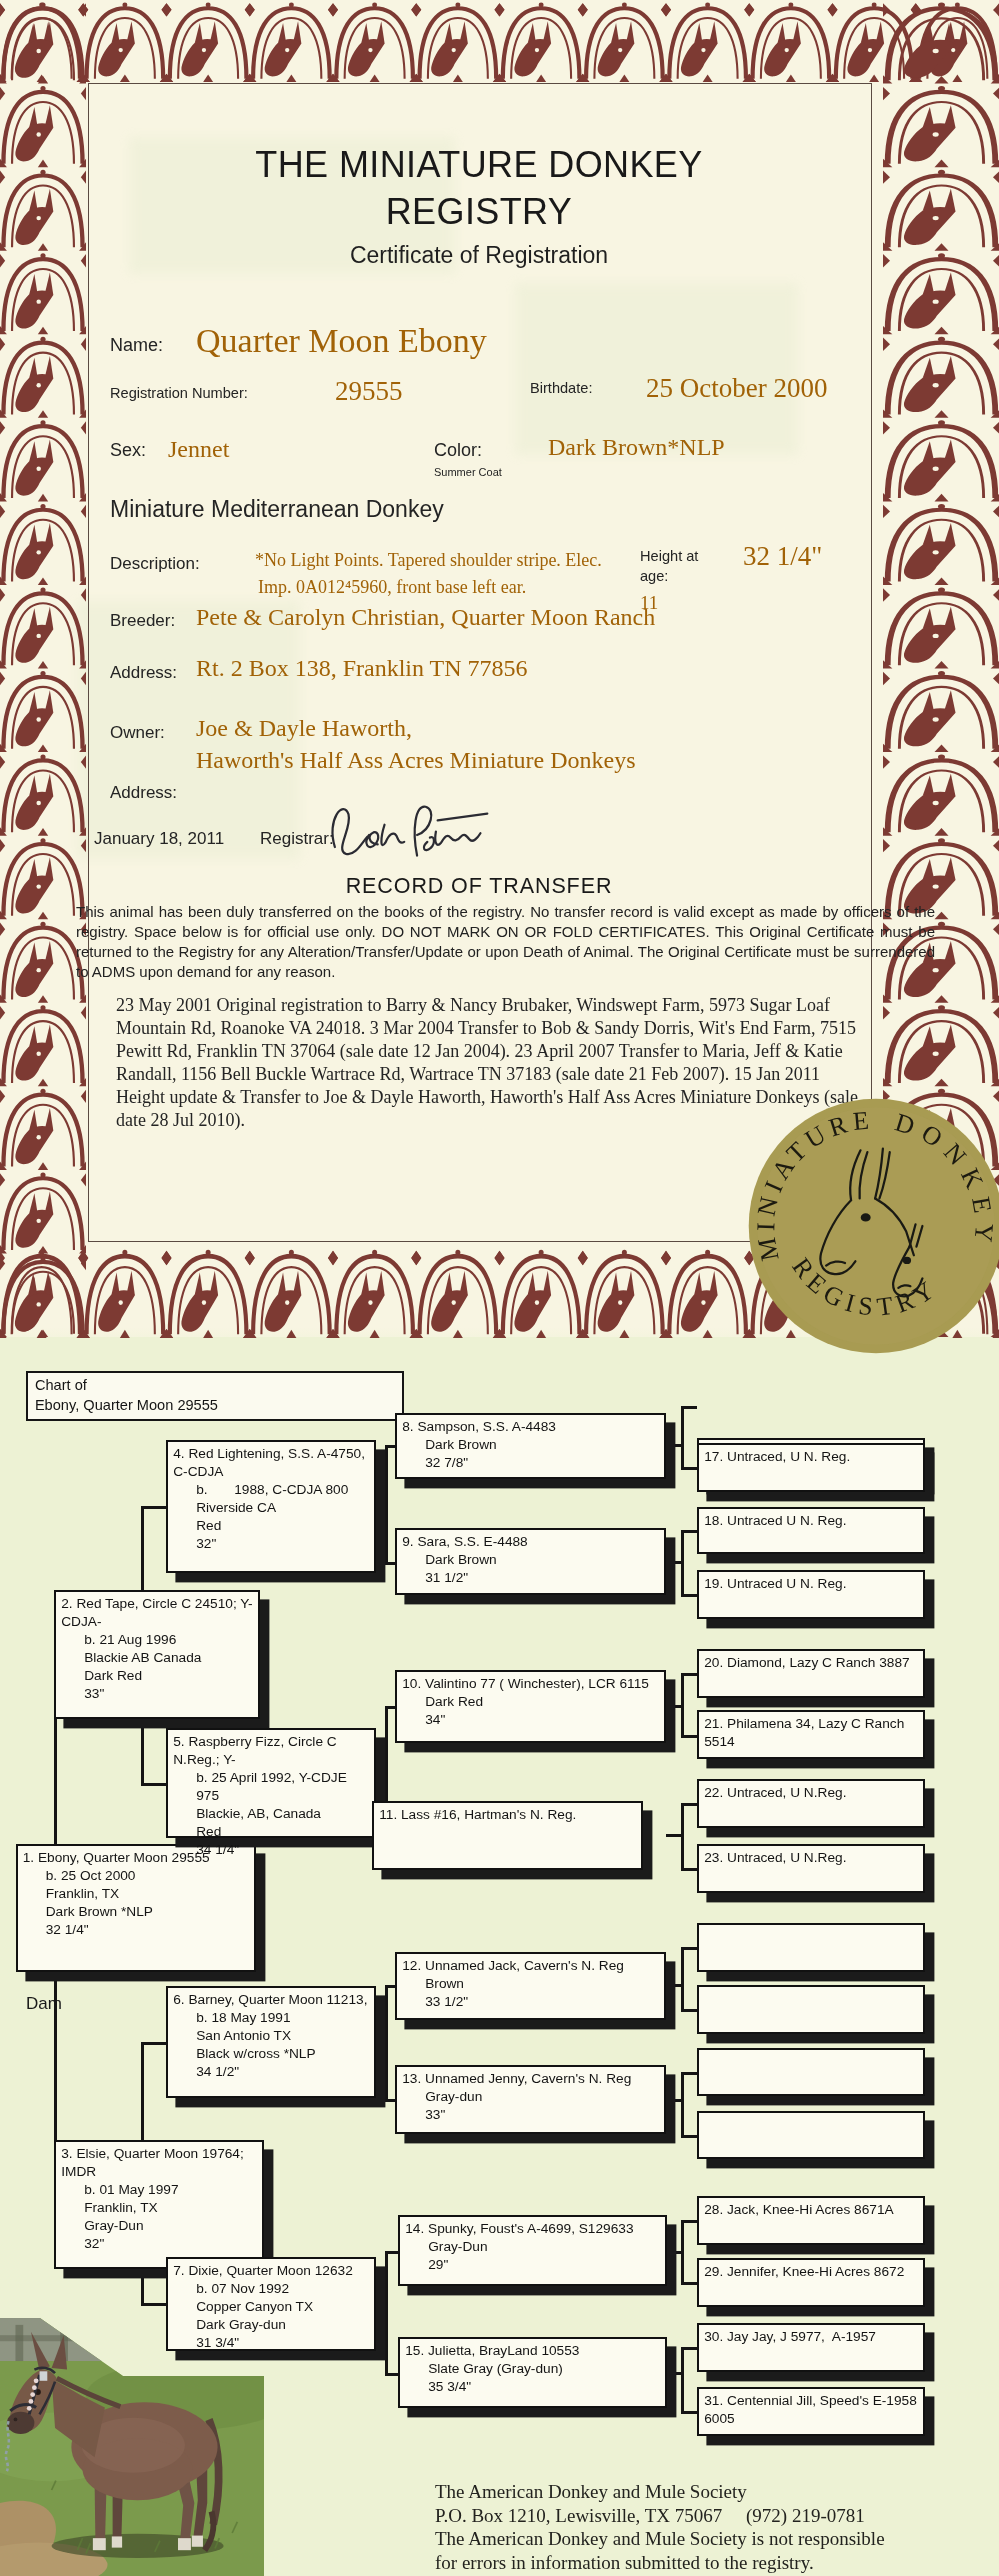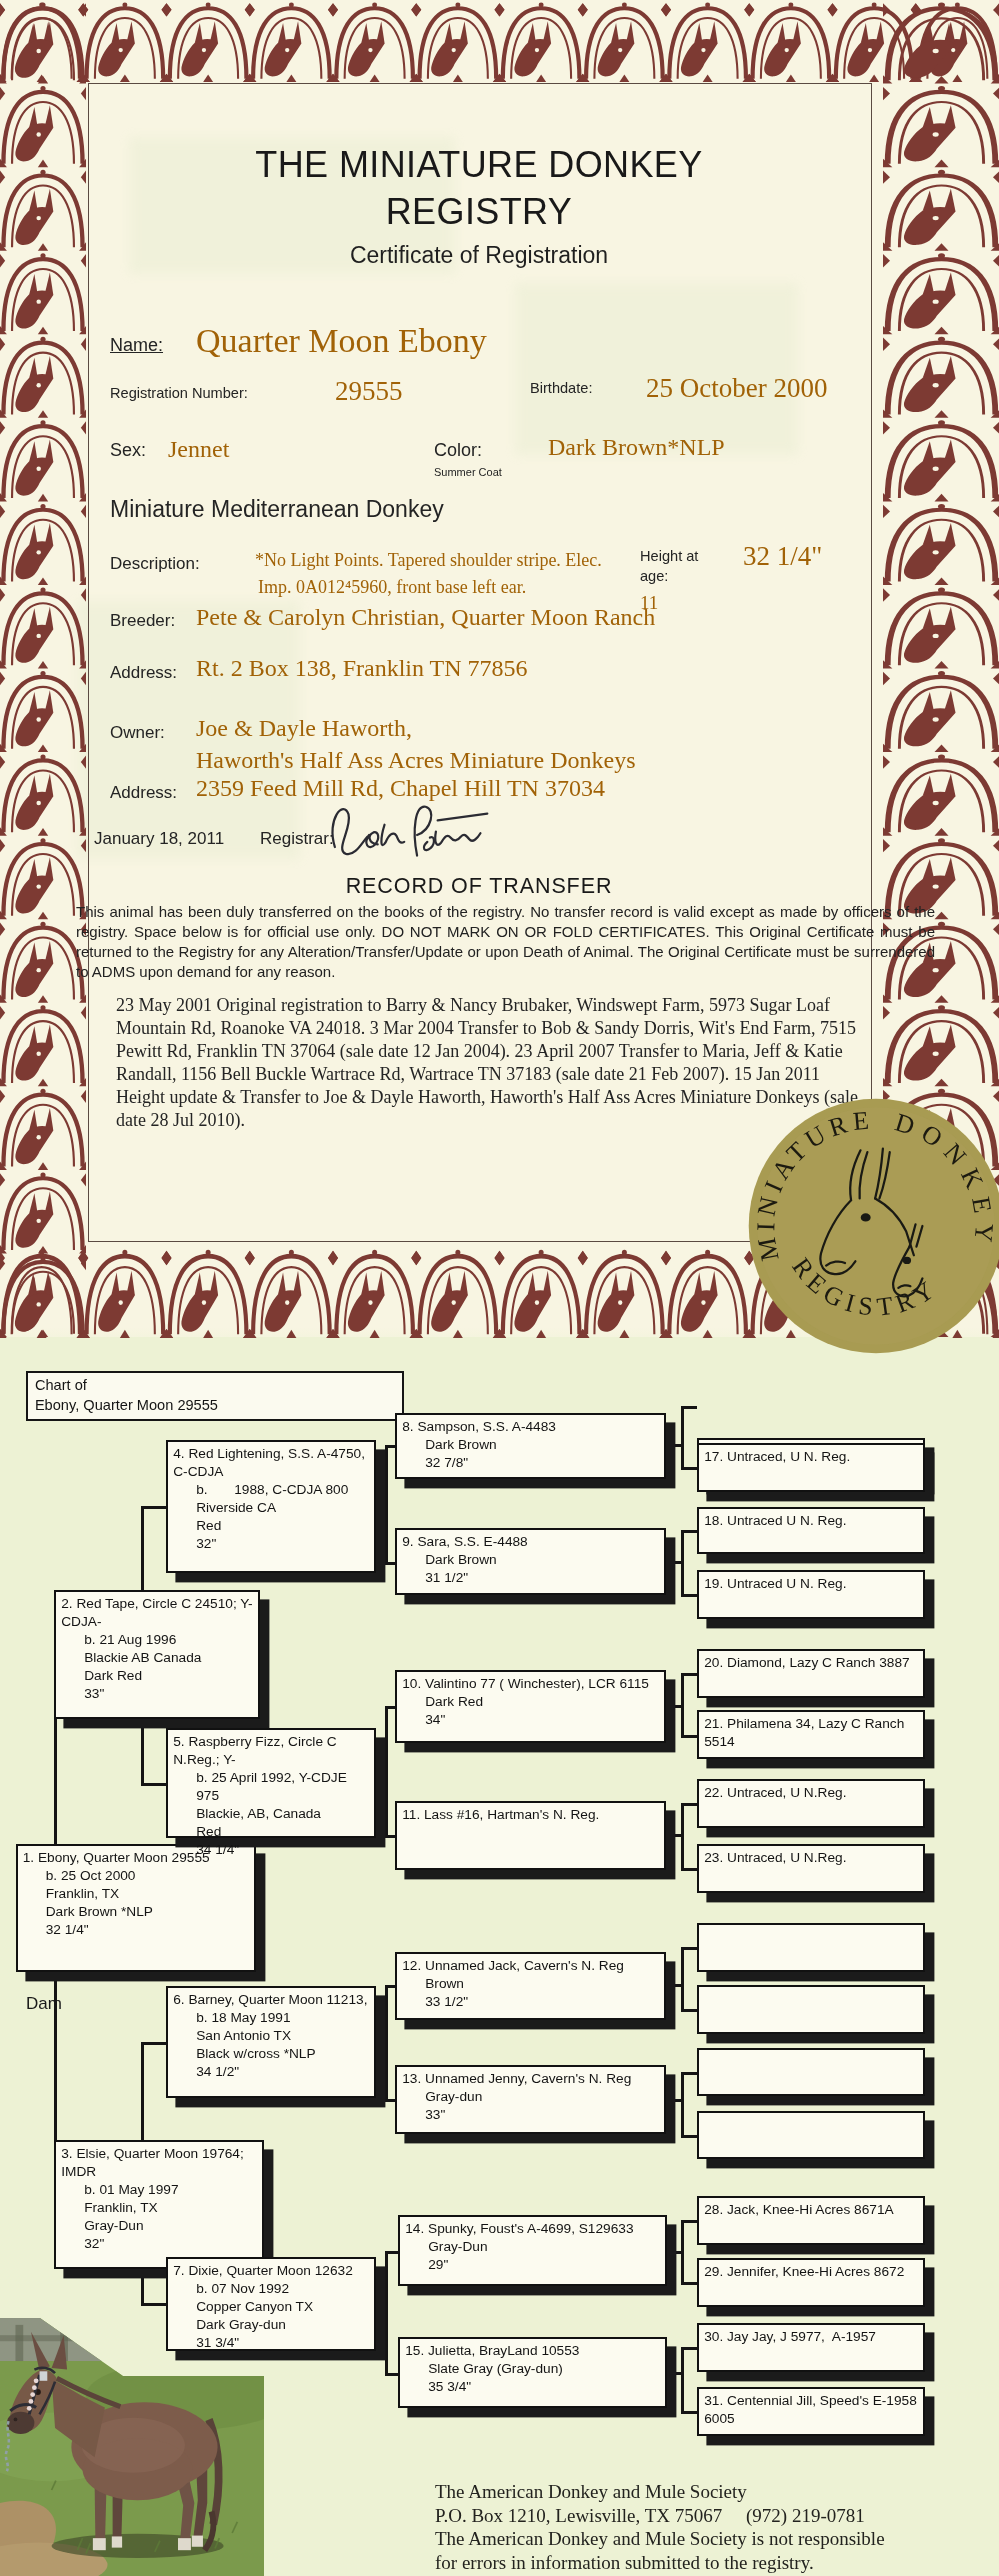--- a/index.html
+++ b/index.html
@@ -134,21 +134,21 @@
         <use href="#bmotif" y="1300"></use>
         <use href="#bmotif" y="1400"></use>
         <use href="#bmotif" y="1500"></use>
       </svg>
     <div id="innerframe"></div>
 
     <div class="ctext title center" style="top:144px;font-size:36px;">THE MINIATURE DONKEY</div>
     <div class="ctext title center" style="top:191px;font-size:36px;">REGISTRY</div>
     <div class="ctext center" style="top:242px;font-size:23px;">Certificate of Registration</div>
 
-    <div class="ctext lbl" style="left:110px;top:335px;font-size:18px;text-decoration:underline;">Name:</div>
+    <div class="ctext lbl" style="left:110px;top:335px;font-size:18px;">Name:</div>
     <div class="ctext val" style="left:196px;top:322px;font-size:34px;">Quarter Moon Ebony</div>
 
     <div class="ctext lbl" style="left:110px;top:385px;font-size:14.6px;">Registration Number:</div>
     <div class="ctext val" style="left:335px;top:376px;font-size:27px;text-align:right;">29555</div>
     <div class="ctext lbl" style="left:530px;top:380px;font-size:14.6px;">Birthdate:</div>
     <div class="ctext val" style="left:646px;top:373px;font-size:27px;">25 October 2000</div>
 
     <div class="ctext lbl" style="left:110px;top:440px;font-size:18px;">Sex:</div>
     <div class="ctext val" style="left:168px;top:436px;font-size:24px;">Jennet</div>
     <div class="ctext lbl" style="left:434px;top:440px;font-size:18px;">Color:</div>
@@ -169,21 +169,20 @@
     <div class="ctext val" style="left:196px;top:604px;font-size:24px;">Pete &amp; Carolyn Christian, Quarter Moon Ranch</div>
 
     <div class="ctext lbl" style="left:110px;top:663px;font-size:17px;">Address:</div>
     <div class="ctext val" style="left:196px;top:655px;font-size:24px;">Rt. 2 Box 138, Franklin TN 77856</div>
 
     <div class="ctext lbl" style="left:110px;top:723px;font-size:17px;">Owner:</div>
     <div class="ctext val" style="left:196px;top:715px;font-size:24px;">Joe &amp; Dayle Haworth,</div>
     <div class="ctext val" style="left:196px;top:747px;font-size:24px;">Haworth's Half Ass Acres Miniature Donkeys</div>
 
     <div class="ctext lbl" style="left:110px;top:783px;font-size:17px;">Address:</div>
-    <div class="ctext val" style="left:196px;top:775px;font-size:24px;">2359 Feed Mill Rd, Chapel Hill TN 37034</div>
 
     <div class="ctext lbl" style="left:94px;top:829px;font-size:17px;">January 18, 2011</div>
     <div class="ctext lbl" style="left:260px;top:829px;font-size:17px;">Registrar:</div>
 
     <svg class="ctext" style="left:316px;top:792px;" width="197" height="86" viewBox="0 0 230 100">
       <g fill="none" stroke="#2b2b33" stroke-width="2.6" stroke-linecap="round">
         <path d="M22,64 C12,32 32,8 38,26 C42,42 22,68 35,72 C46,75 54,58 60,52"></path>
         <path d="M62,50 C55,60 61,69 69,61 C75,54 73,45 67,47 C60,50 61,60 72,61"></path>
         <path d="M80,38 C75,54 75,68 81,59 C85,50 90,45 94,51 C96,56 98,61 103,58"></path>
         <path d="M118,74 C112,44 116,14 128,17 C140,20 135,44 118,50"></path>
@@ -353,21 +352,21 @@
       <div class="ped-box" style="left: 395px; top: 1528px; width: 271px; height: 67px;">
         <div class="ped-line">9. Sara, S.S. E-4488</div>
         <div class="ped-line ind">Dark Brown</div>
         <div class="ped-line ind">31 1/2"</div>
       </div>
       <div class="ped-box" style="left: 395px; top: 1670px; width: 271px; height: 73px;">
         <div class="ped-line">10. Valintino 77 ( Winchester), LCR 6115</div>
         <div class="ped-line ind">Dark Red</div>
         <div class="ped-line ind">34"</div>
       </div>
-      <div class="ped-box" style="left: 395px; top: 1801px; width: 271px; height: 69px;">
+      <div class="ped-box" style="left: 372px; top: 1801px; width: 271px; height: 69px;">
         <div class="ped-line">11. Lass #16, Hartman's N. Reg.</div>
       </div>
       <div class="ped-box" style="left: 395px; top: 1952px; width: 271px; height: 68px;">
         <div class="ped-line">12. Unnamed Jack, Cavern's N. Reg</div>
         <div class="ped-line ind">Brown</div>
         <div class="ped-line ind">33 1/2"</div>
       </div>
       <div class="ped-box" style="left: 395px; top: 2065px; width: 271px; height: 69px;">
         <div class="ped-line">13. Unnamed Jenny, Cavern's N. Reg</div>
         <div class="ped-line ind">Gray-dun</div>

